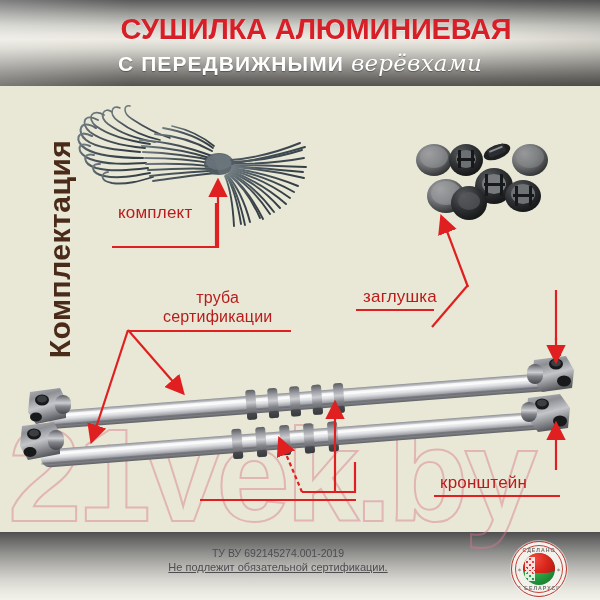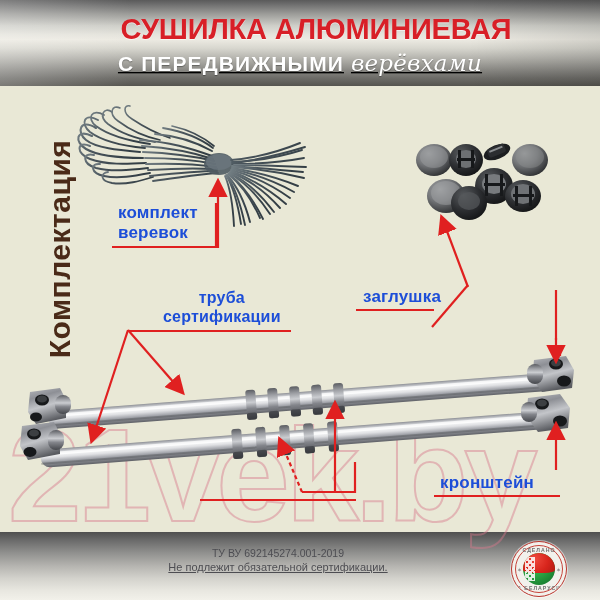--- a/index.html
+++ b/index.html
@@ -28,21 +28,21 @@
   }
   .title1{
     position:absolute;left:0;top:12px;width:600px;text-align:center;
     font-size:29px;font-weight:bold;color:#d81f27;
     letter-spacing:-.2px;line-height:34px;
     text-shadow:0 1px 0 rgba(255,255,255,.55);
     white-space:nowrap;z-index:3;padding-left:16px;
   }
   .subtitle-wrap{
     position:absolute;left:0;top:50px;width:600px;text-align:center;
-    white-space:nowrap;z-index:3;text-decoration:underline;
+    white-space:nowrap;z-index:3;
   }
   .sub-a{
     font-size:21px;font-weight:bold;color:#ffffff;letter-spacing:1.1px;
     text-shadow:0 1px 1px rgba(0,0,0,.35);
   }
   .sub-b{
     font-family:"DejaVu Serif", serif;
     font-size:23px;color:#ffffff;font-style:italic;font-weight:normal;
     margin-left:7px;letter-spacing:.2px;
     text-shadow:0 1px 1px rgba(0,0,0,.35);
@@ -70,21 +70,21 @@
   .sidelabel{
     position:absolute;left:-140px;top:232px;width:400px;
     transform:rotate(-90deg);
     text-align:center;
     font-size:30px;font-weight:bold;color:#4a2a18;
     letter-spacing:.5px;z-index:6;white-space:nowrap;
   }
 
   
   .lab{position:absolute;z-index:9;white-space:nowrap;
-    font-weight:bold;color:#1d4ed8;letter-spacing:.2px;}
+    font-weight:normal;color:#b91c1c;letter-spacing:.2px;}
   .lab .ln{display:block;}
 
   .lab-rope{left:118px;top:203px;font-size:17px;line-height:20px;width:92px;}
   .lab-tube{left:163px;top:288px;font-size:16px;line-height:19px;text-align:center;}
   .lab-cap{left:363px;top:287px;font-size:17px;}
   .lab-clamp{left:203px;top:477px;font-size:17px;}
   .lab-brkt{left:440px;top:473px;font-size:17px;}
 
   
   .rule{position:absolute;background:#e02020;height:2px;z-index:9;}
@@ -409,21 +409,20 @@
     <line x1="556" y1="470" x2="556" y2="425" stroke="#e02020" stroke-width="2.2" marker-end="url(#ah)"></line>
     <line x1="560" y1="356" x2="560" y2="348" stroke="#e02020" stroke-width="2.2"></line>
     <line x1="556" y1="338" x2="556" y2="360" stroke="#e02020" stroke-width="2.2" marker-end="url(#ah)"></line>
     <line x1="556" y1="290" x2="556" y2="340" stroke="#e02020" stroke-width="2.2"></line>
   </svg>
 
   <div class="sidelabel">Комплектация</div>
 
   <div class="lab lab-rope">
     <span class="ln">комплект</span>
-    <span class="ln">веревок</span>
   </div>
 
   <div class="lab lab-tube">
     <span class="ln">труба</span>
     <span class="ln">сертификации</span>
   </div>
   <div class="rule" style="left:128px;top:330px;width:163px;"></div>
 
   <div class="lab lab-cap">
     <span class="ln">заглушка</span>

